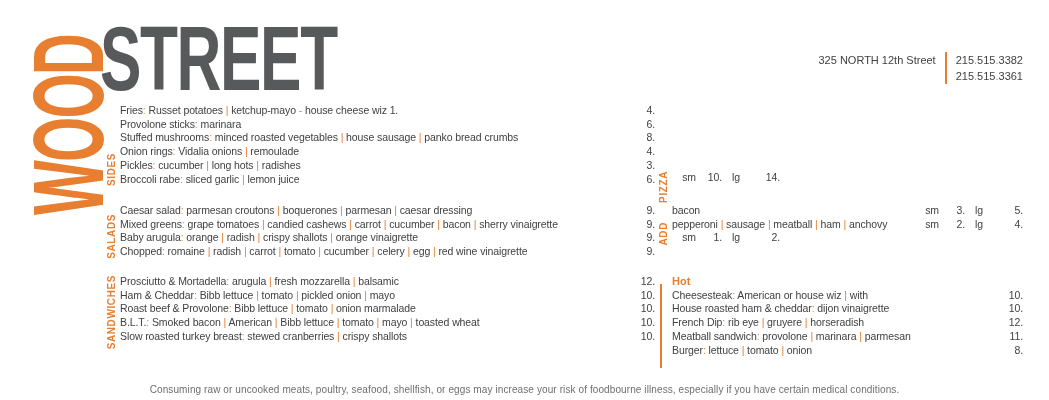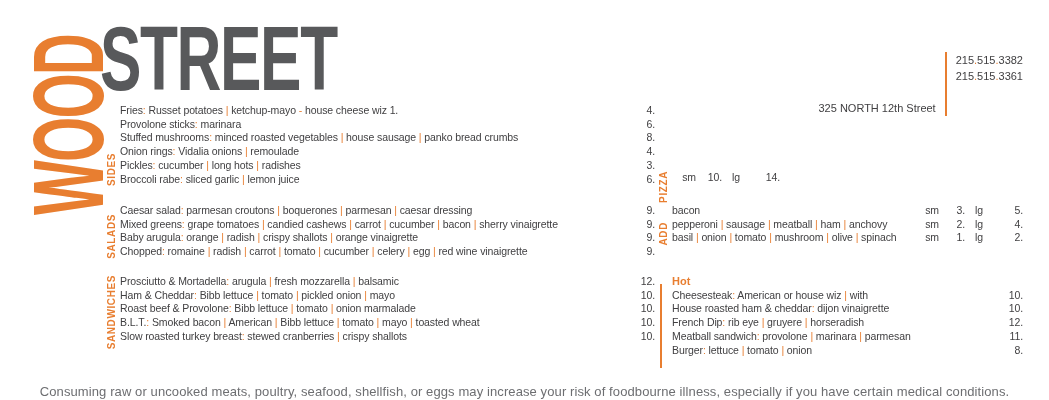--- a/index.html
+++ b/index.html
@@ -12,21 +12,21 @@
   .wood{position:absolute;left:18px;top:215px;transform-origin:0 0;
         transform:rotate(-90deg) scaleX(0.58);font-size:100px;font-weight:bold;
         color:var(--orange);line-height:1;letter-spacing:-3px;white-space:nowrap;}
   .street{position:absolute;left:100px;top:14px;transform-origin:0 0;transform:scaleX(0.69);
         font-size:90px;font-weight:bold;color:var(--gray);line-height:1;
         letter-spacing:-2px;white-space:nowrap;}
 
   
   .contact{position:absolute;top:52px;right:26px;display:flex;gap:9px;
            font-size:11px;line-height:16px;}
-  .addr{text-align:left;margin-top:48px;}
+  .addr{text-align:left;}
   .cdiv{width:2px;background:var(--orange);}
   .phones{text-align:left;}
 
   
   .block{position:absolute;display:flex;}
   .vcol{width:17px;display:flex;align-items:flex-end;justify-content:center;}
   .vlabel{writing-mode:vertical-rl;transform:rotate(180deg);font-size:10px;font-weight:bold;
           color:var(--orange);letter-spacing:0.6px;line-height:1;}
   .vlabel.pz{margin-bottom:-14px;}
   .rows{flex:1;display:flex;flex-direction:column;min-width:0;}
@@ -43,21 +43,21 @@
 
   #sides {left:103px;top:104px;width:552px;}
   #salads{left:103px;top:204px;width:552px;}
   #cold  {left:103px;top:275px;width:552px;}
   #pizza {left:655px;top:171px;width:368px;}
   #add   {left:655px;top:204px;width:368px;}
   #hot   {left:672px;top:275px;width:351px;}
   #hotline{position:absolute;left:660px;top:284px;width:2px;height:84px;background:var(--orange);}
 
   .footer{position:absolute;left:0;right:0;top:384px;text-align:center;
-          font-size:13px;color:var(--light);letter-spacing:0.1px;}
+          font-size:10px;color:var(--light);letter-spacing:0.1px;}
 </style>
 </head>
 <body>
 
 <div class="wood">WOOD</div>
 <div class="street">STREET</div>
 
 <div class="contact">
   <div class="addr">
     <div>325 NORTH 12th Street</div>
@@ -152,21 +152,20 @@
         <span class="col-p2">5.</span>
       </div>
       <div class="row">
         <span class="it">pepperoni <span class="sep">|</span> sausage <span class="sep">|</span> meatball <span class="sep">|</span> ham <span class="sep">|</span> anchovy</span>
         <span class="col-sm">sm</span>
         <span class="col-p">2.</span>
         <span class="col-lg">lg</span>
         <span class="col-p2">4.</span>
       </div>
       <div class="row">
-        <span class="it">basil <span class="sep">|</span> onion <span class="sep">|</span> tomato <span class="sep">|</span> mushroom <span class="sep">|</span> olive <span class="sep">|</span> spinach</span>
         <span class="col-sm">sm</span>
         <span class="col-p">1.</span>
         <span class="col-lg">lg</span>
         <span class="col-p2">2.</span>
       </div>
     </div>
 </div>
 
 <div class="block" id="cold">
   <div class="vcol">

